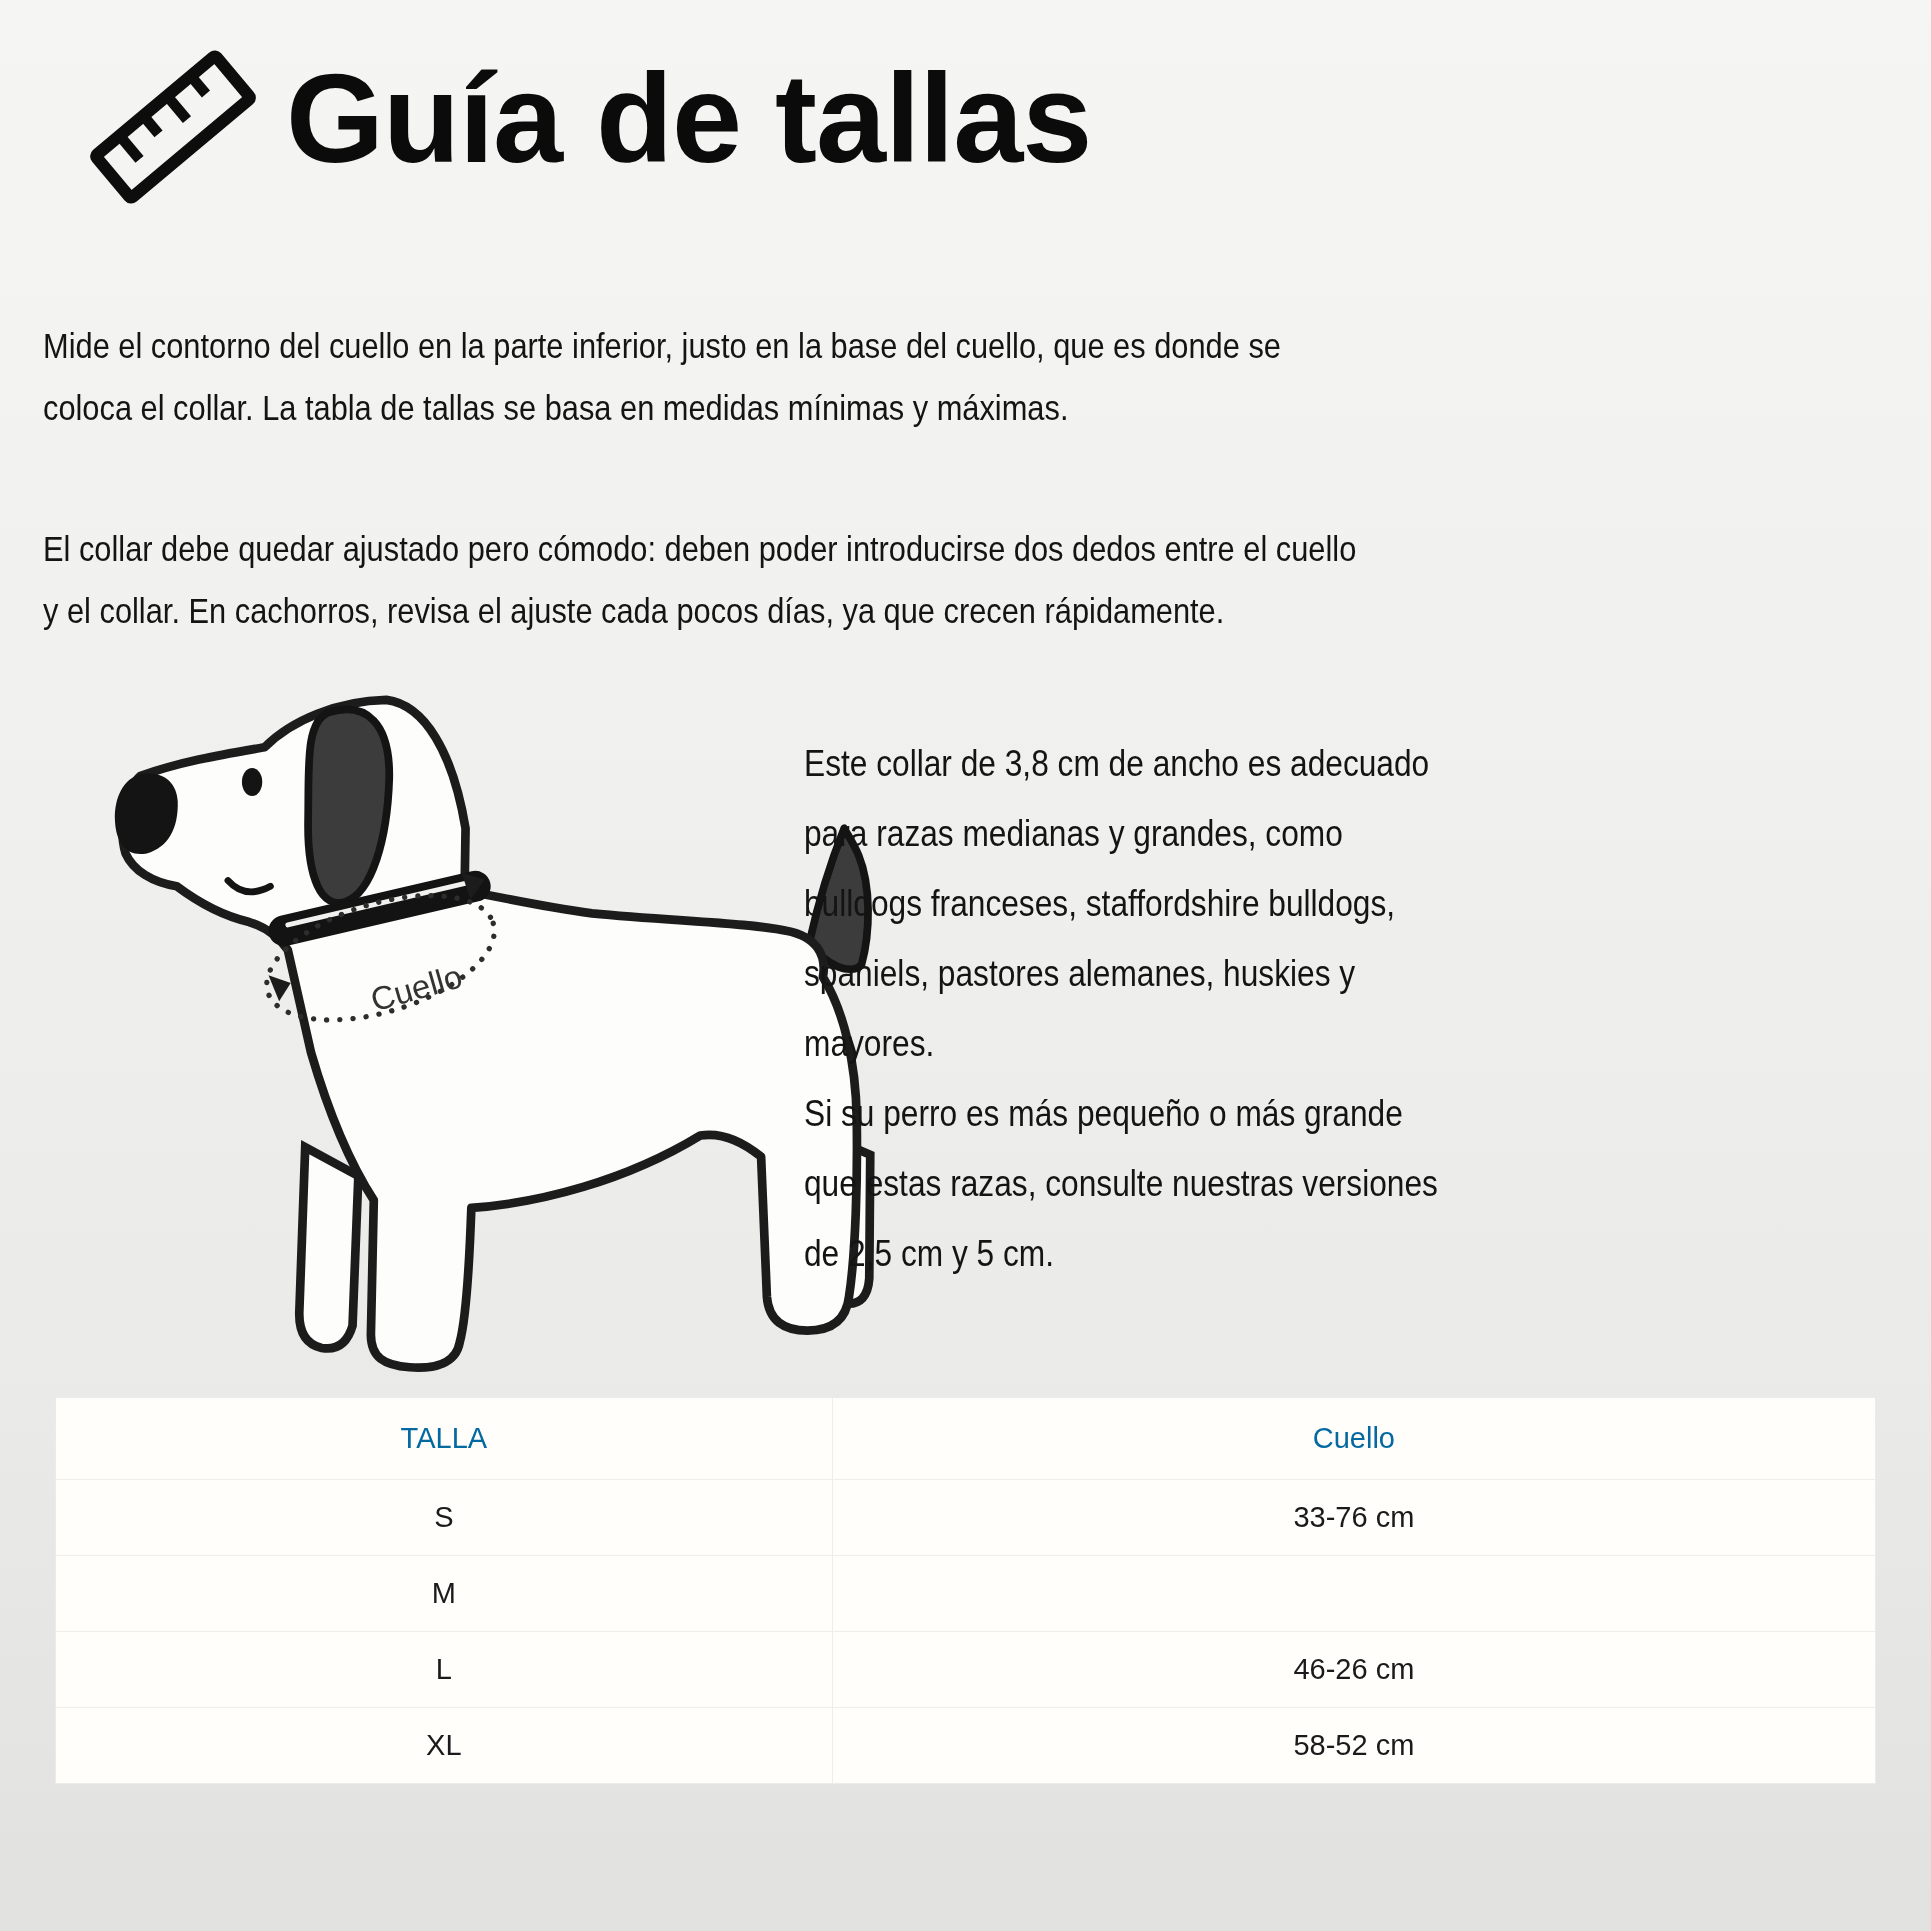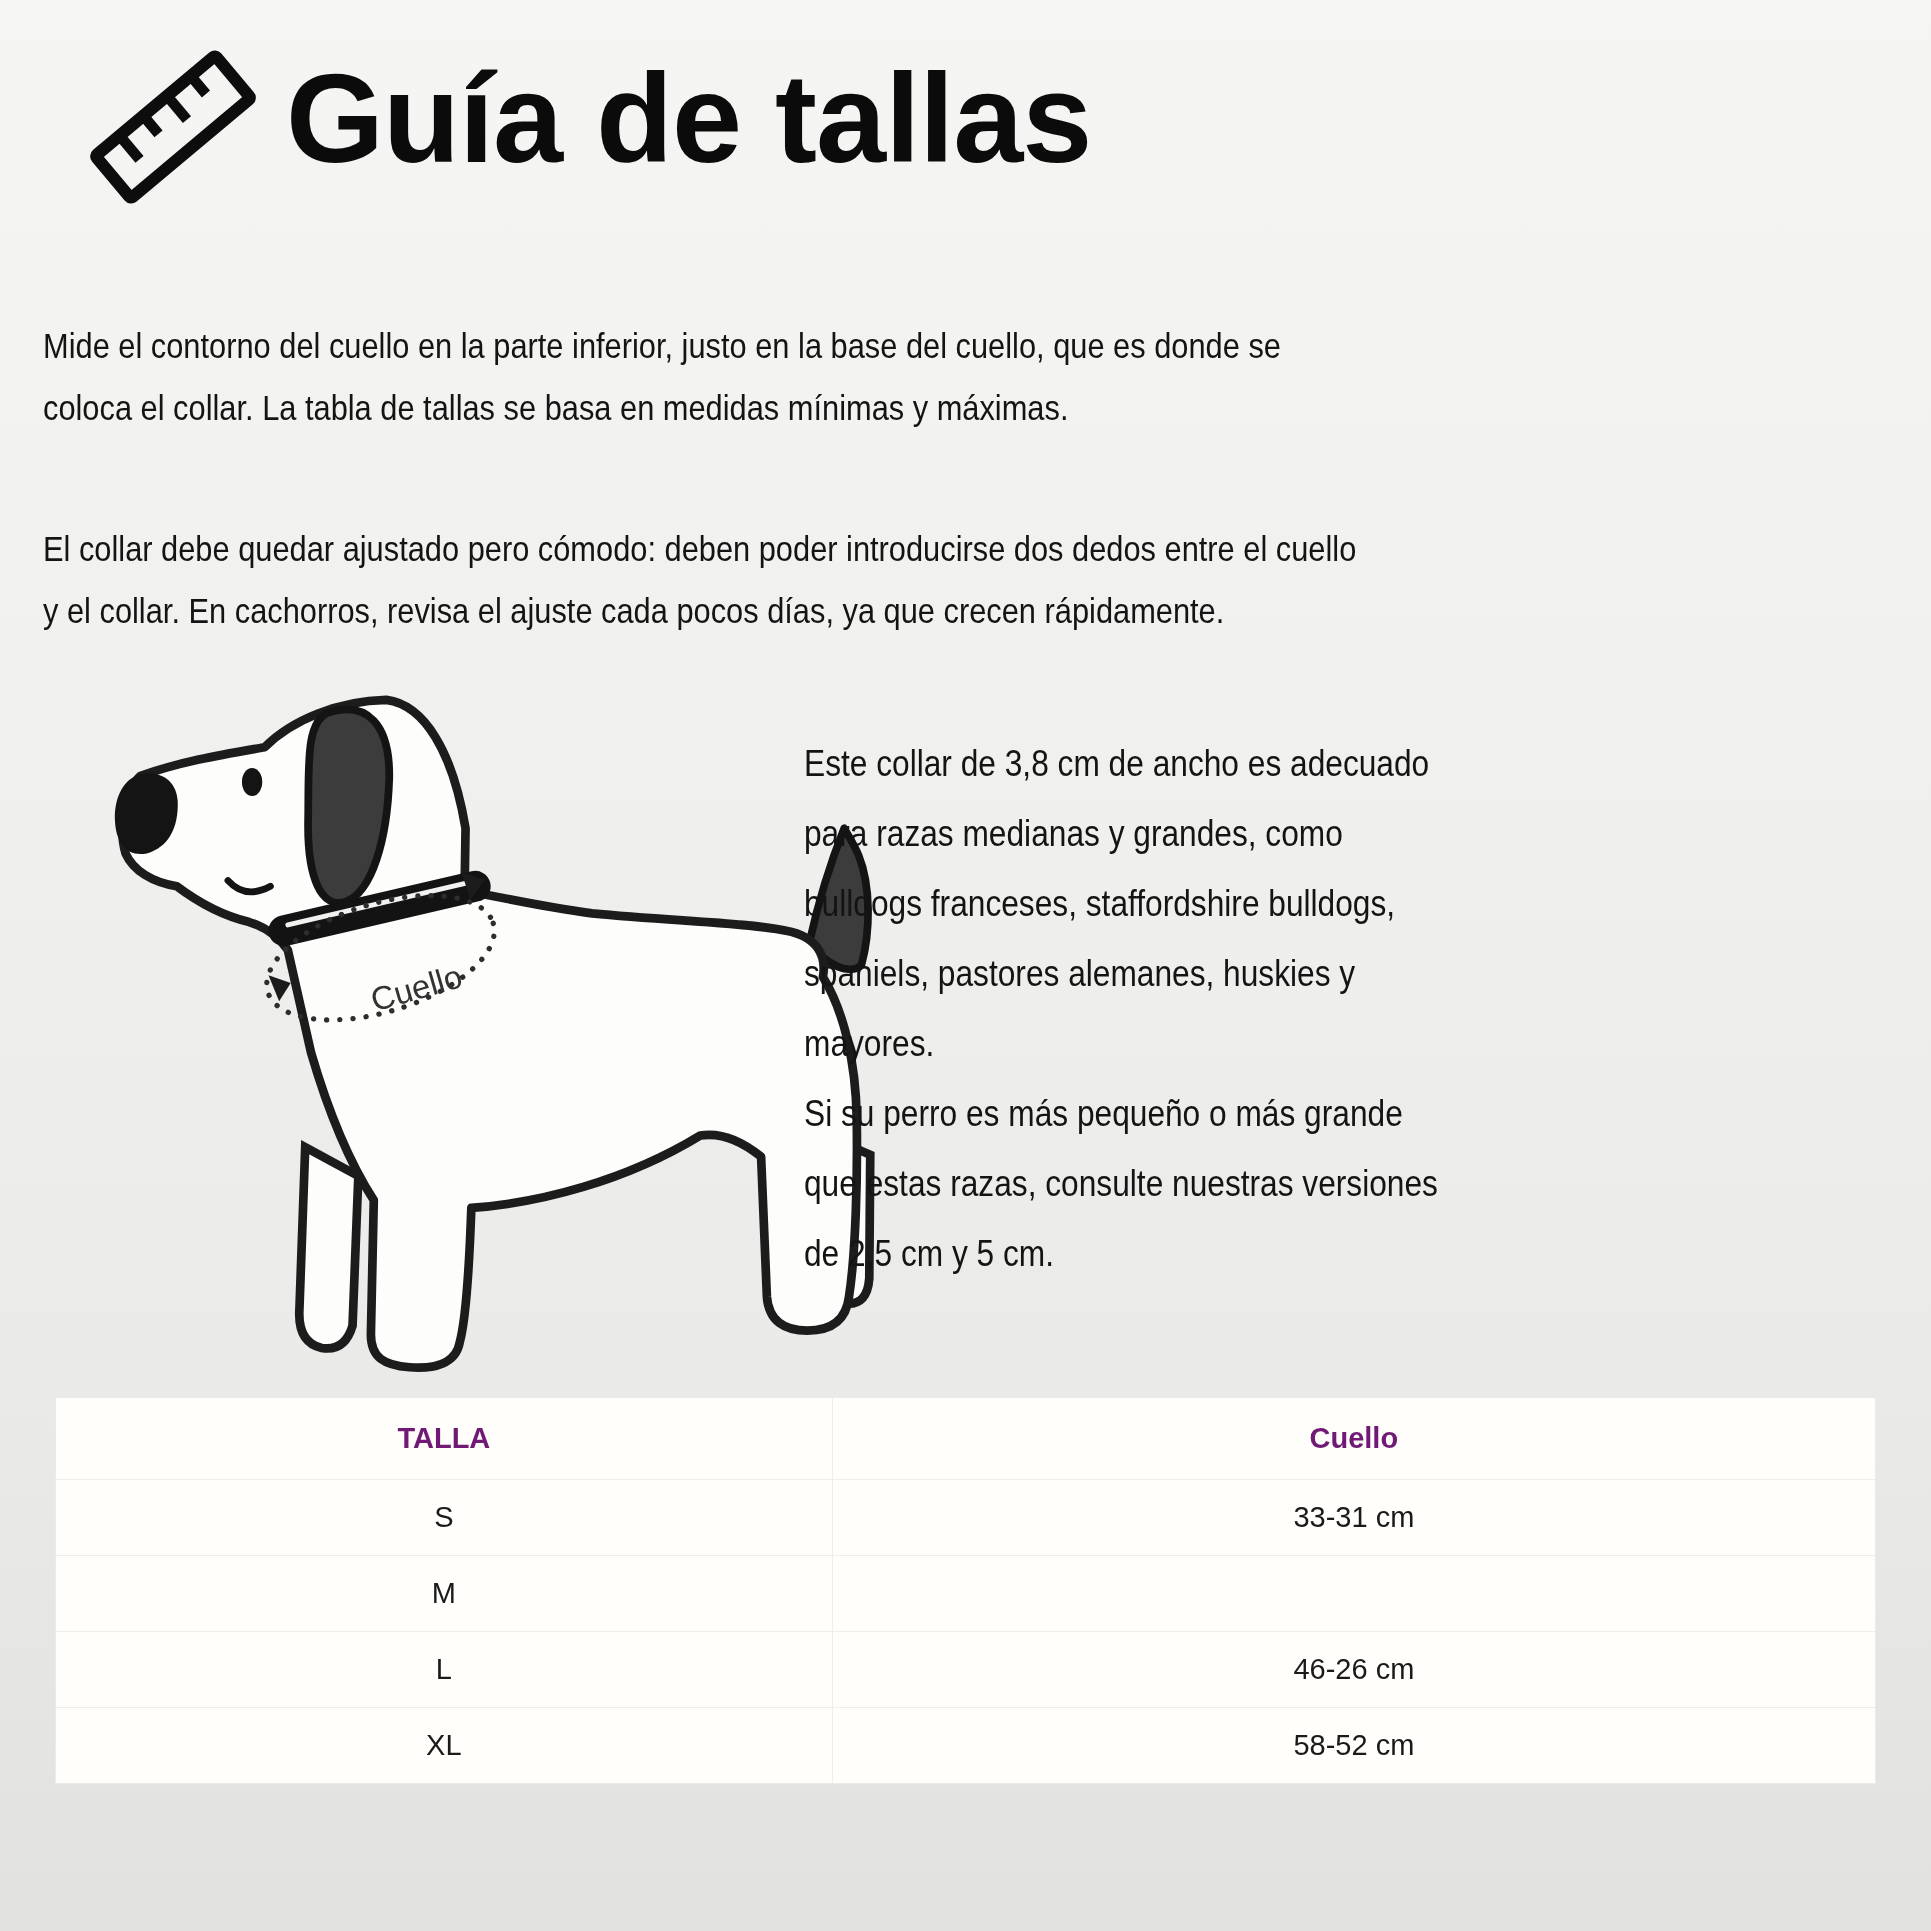--- a/index.html
+++ b/index.html
@@ -33,21 +33,21 @@
     background:#fffefb;border:1.9px solid #ebebe8;
   }
   .trow{display:flex;height:76px;border-top:1.9px solid #efeeeb;}
   .trow.head{height:81px;border-top:none;}
   .tcell{
     display:flex;align-items:center;justify-content:center;
     font-size:29px;color:#1a1a1a;
   }
   .tcell.c1{width:42.7%;border-right:1.9px solid #efeeeb;}
   .tcell.c2{flex:1;}
-  .trow.head .tcell{font-weight:bold;color:#701a75;}
+  .trow.head .tcell{font-weight:normal;color:#0369a1;}
   svg text{font-family:"Liberation Sans","DejaVu Sans",sans-serif;}
 </style>
 </head>
 <body>
 
 <div class="page">
 
   <svg class="hdr-icon" viewBox="0 0 216 200" aria-hidden="true">
     <g transform="translate(108,100) rotate(-40)" stroke="#0d0d0d" fill="none">
       <rect x="-96" y="-34" width="192" height="68" rx="3" stroke-width="15"></rect>
@@ -134,21 +134,21 @@
     <div>de 2,5 cm y 5 cm.</div>
   </div>
 
   <div class="sizetable">
     <div class="trow head">
       <div class="tcell c1">TALLA</div>
       <div class="tcell c2">Cuello</div>
     </div>
     <div class="trow">
       <div class="tcell c1">S</div>
-      <div class="tcell c2">33-31 cm</div>
+      <div class="tcell c2">33-76 cm</div>
     </div>
     <div class="trow">
       <div class="tcell c1">M</div>
     </div>
     <div class="trow">
       <div class="tcell c1">L</div>
       <div class="tcell c2">46-26 cm</div>
     </div>
     <div class="trow">
       <div class="tcell c1">XL</div>

